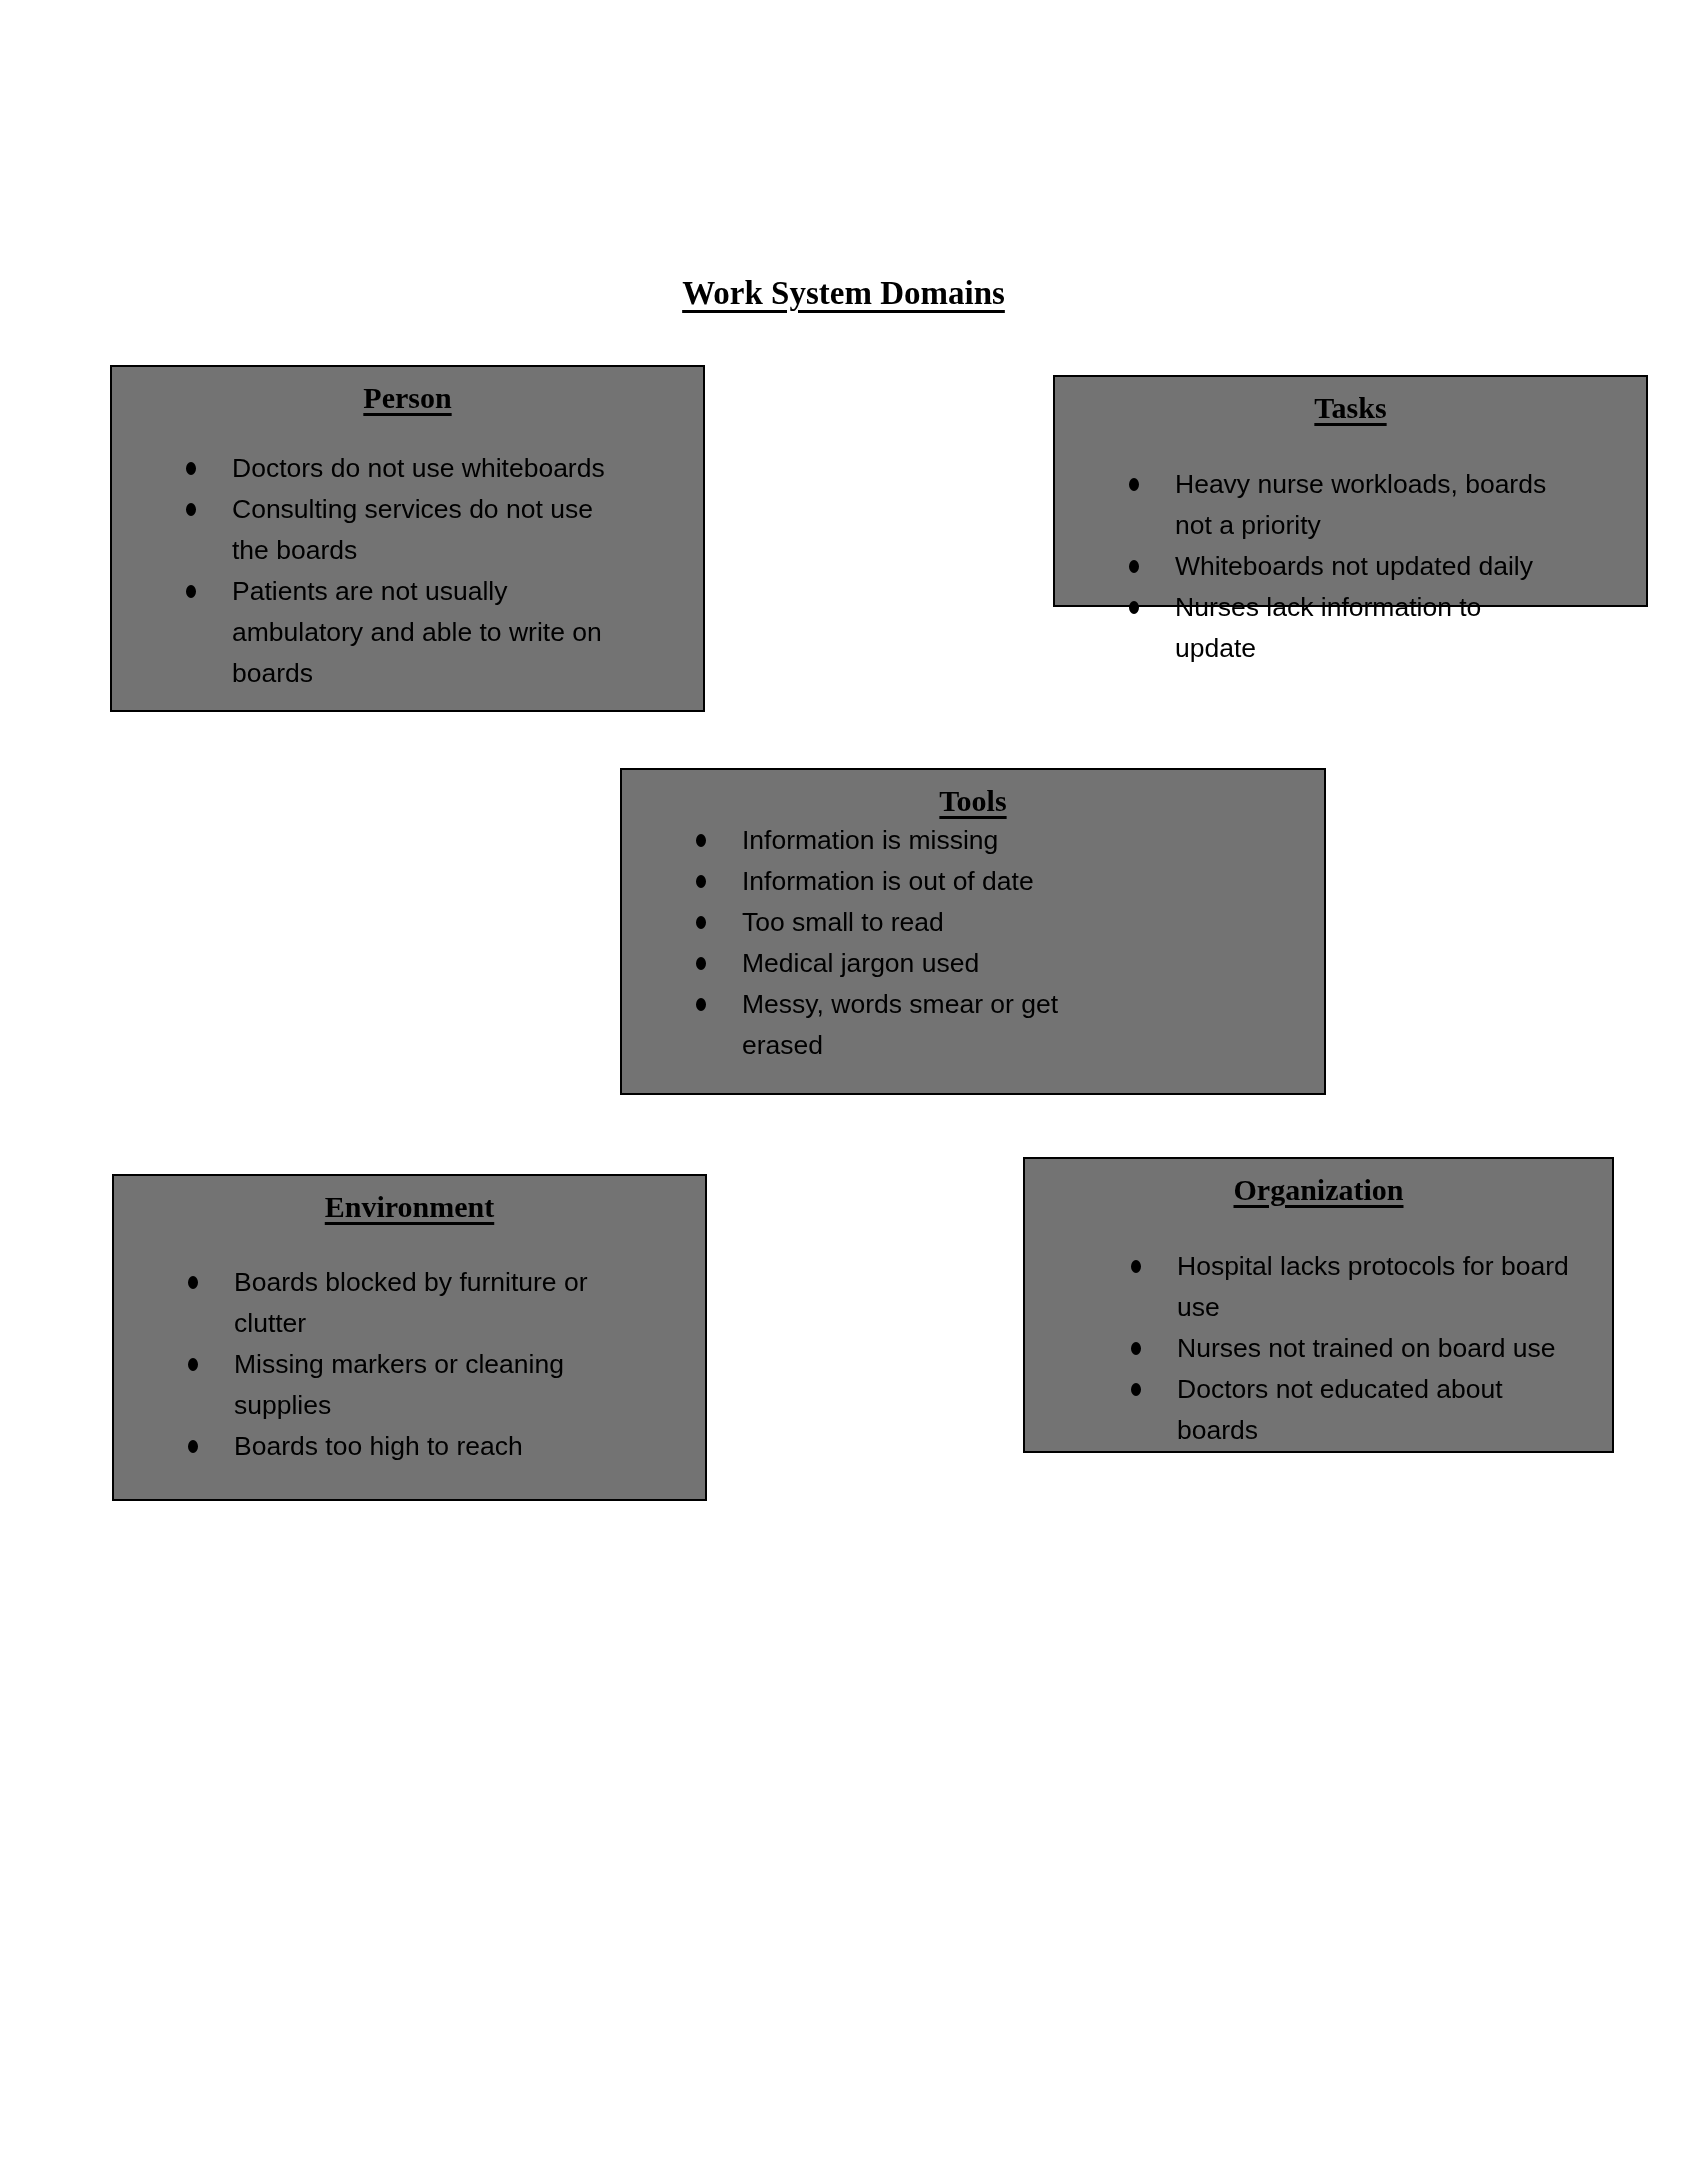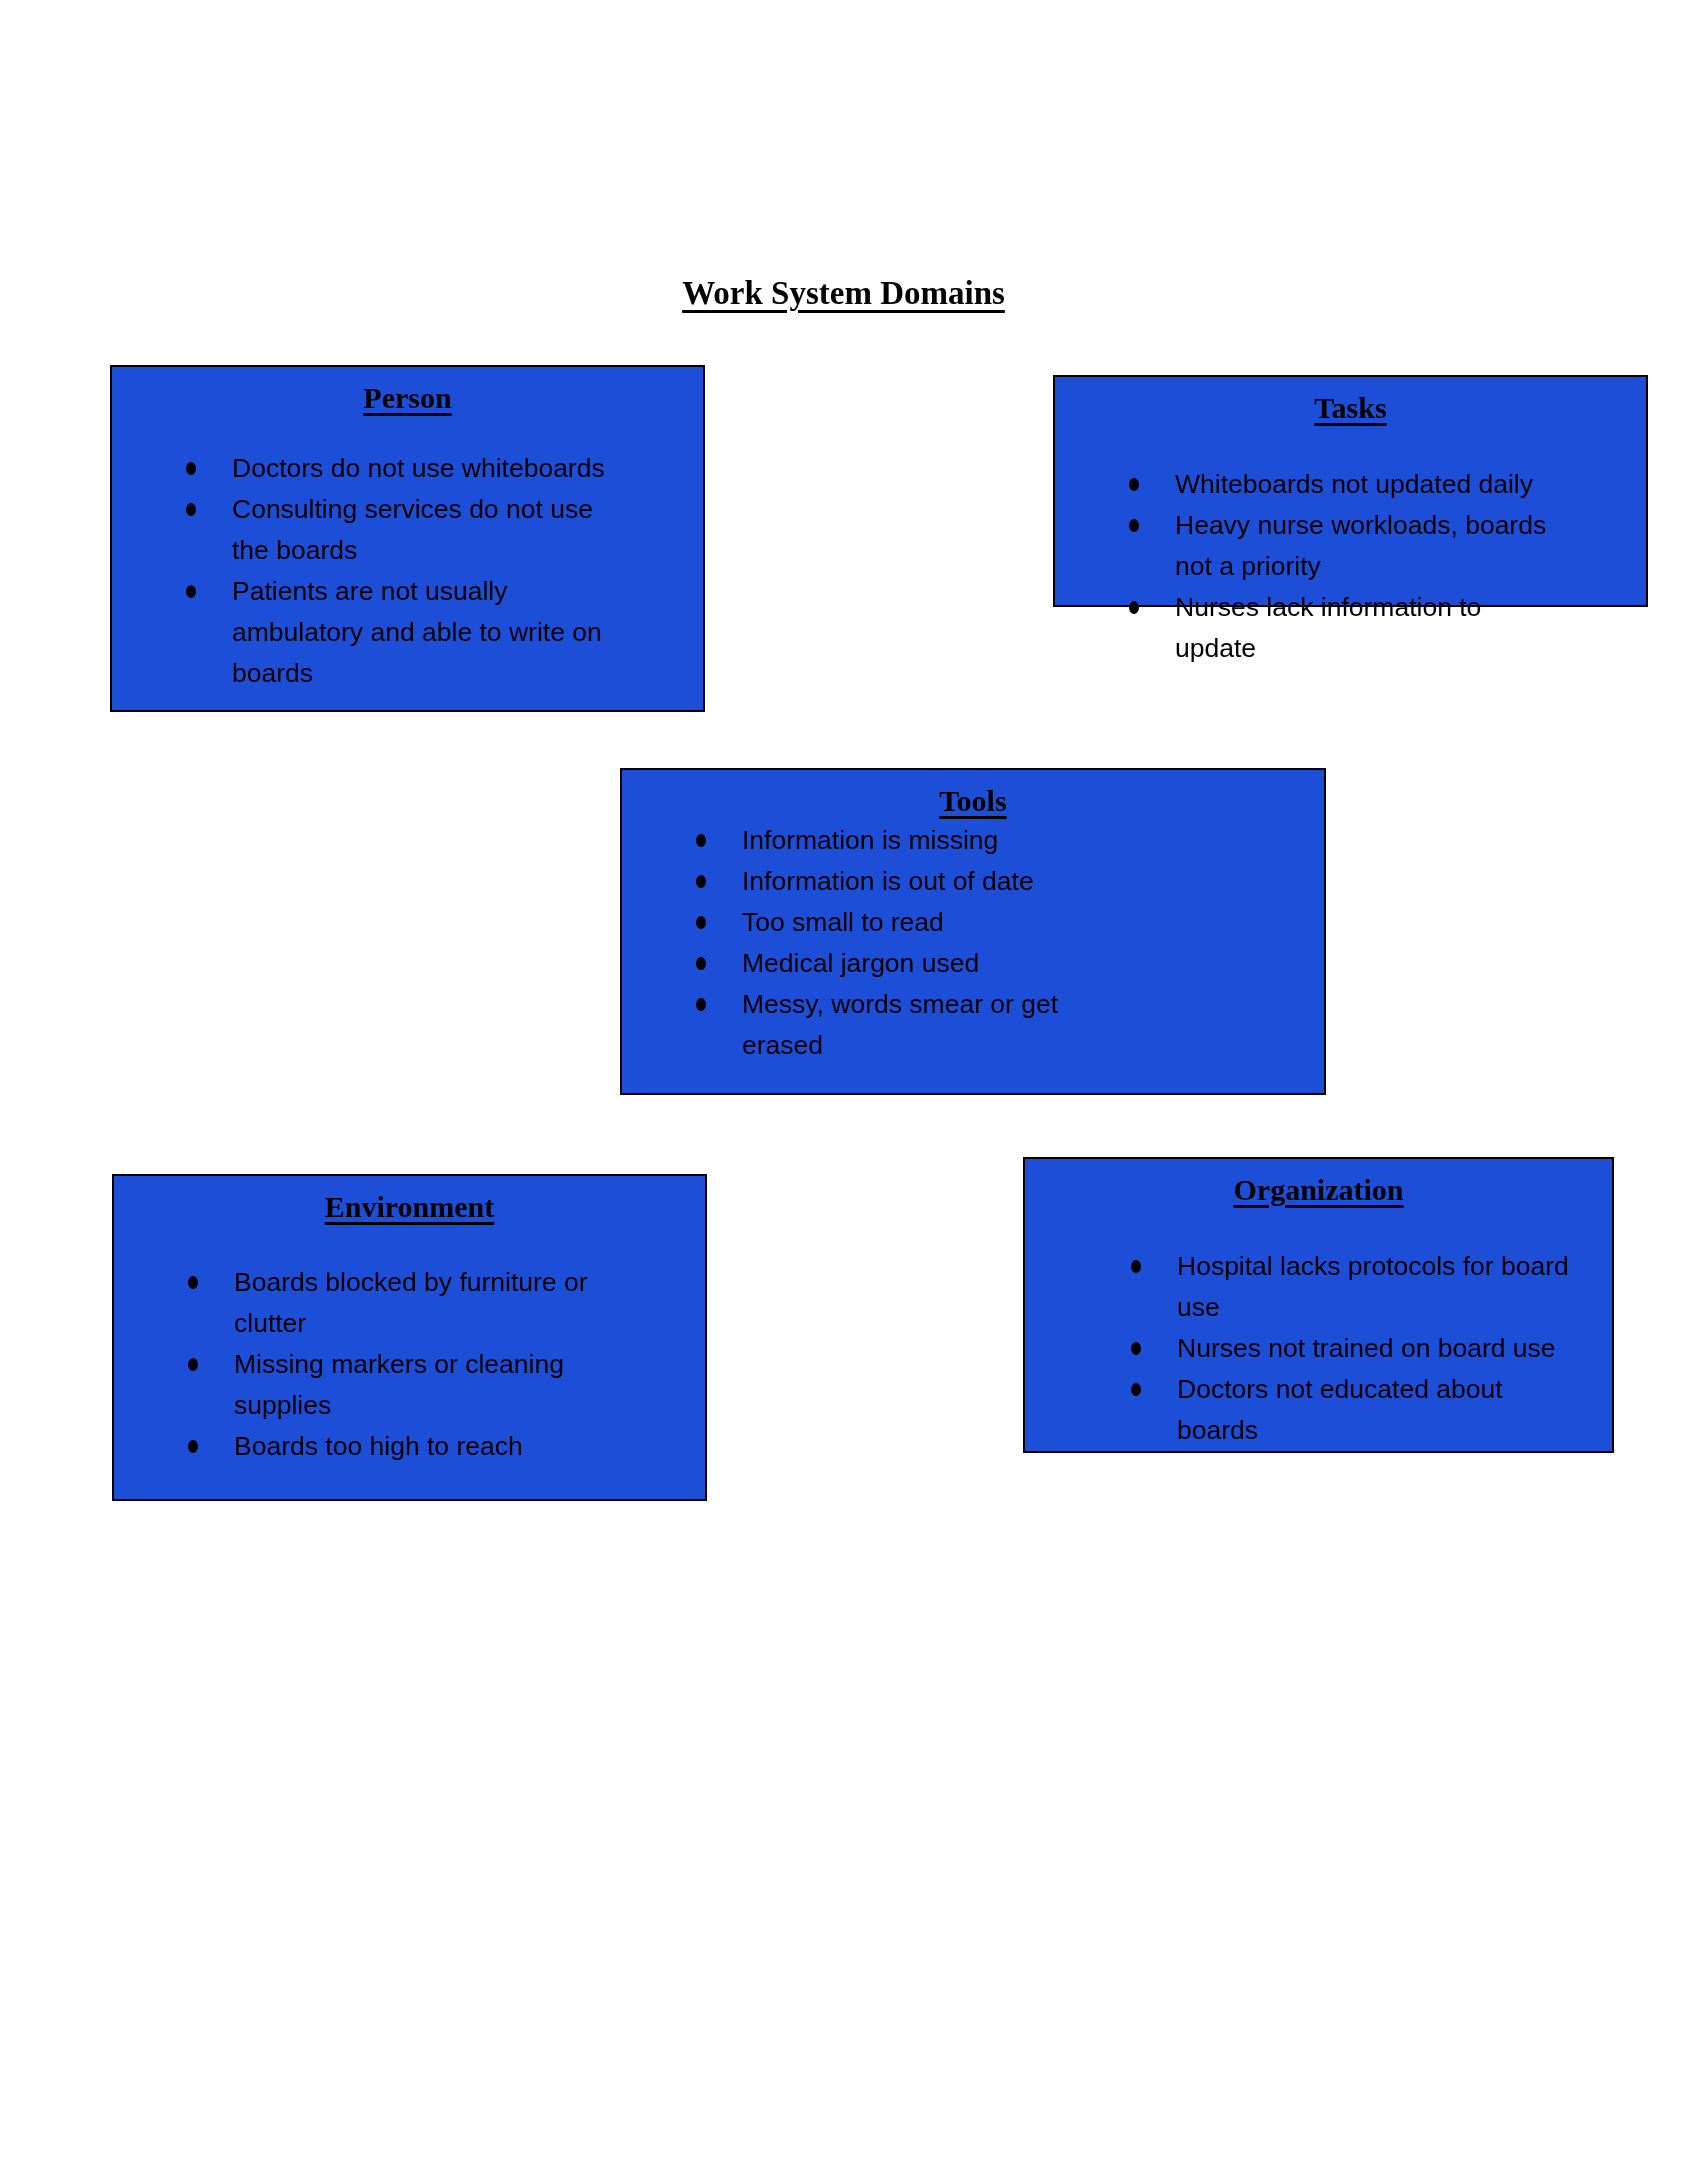--- a/index.html
+++ b/index.html
@@ -27,21 +27,21 @@
     font-size: 33px;
     line-height: 40px;
     text-decoration: underline;
     text-decoration-thickness: 3.3px;
     text-underline-offset: 6px;
   }
   .box {
     position: absolute;
     box-sizing: border-box;
     border: 2px solid #000000;
-    background: #1d4ed8;
+    background: #737373;
   }
   .box-heading {
     margin: 12px 0 0 0;
     text-align: center;
     font-family: "Liberation Serif", serif;
     font-weight: bold;
     font-size: 30px;
     line-height: 37px;
     text-decoration: underline;
     text-decoration-thickness: 2.6px;
@@ -97,23 +97,23 @@
 the boards</li>
       <li class="bullet">Patients are not usually
 ambulatory and able to write on
 boards</li>
     </ul>
   </div>
 
   <div class="box box-tasks">
     <div class="box-heading">Tasks</div>
     <ul class="bullets">
-      <li class="bullet">Whiteboards not updated daily</li>
       <li class="bullet">Heavy nurse workloads, boards
 not a priority</li>
+      <li class="bullet">Whiteboards not updated daily</li>
       <li class="bullet">Nurses lack information to
 update</li>
     </ul>
   </div>
 
   <div class="box box-tools">
     <div class="box-heading">Tools</div>
     <ul class="bullets">
       <li class="bullet">Information is missing</li>
       <li class="bullet">Information is out of date</li>

